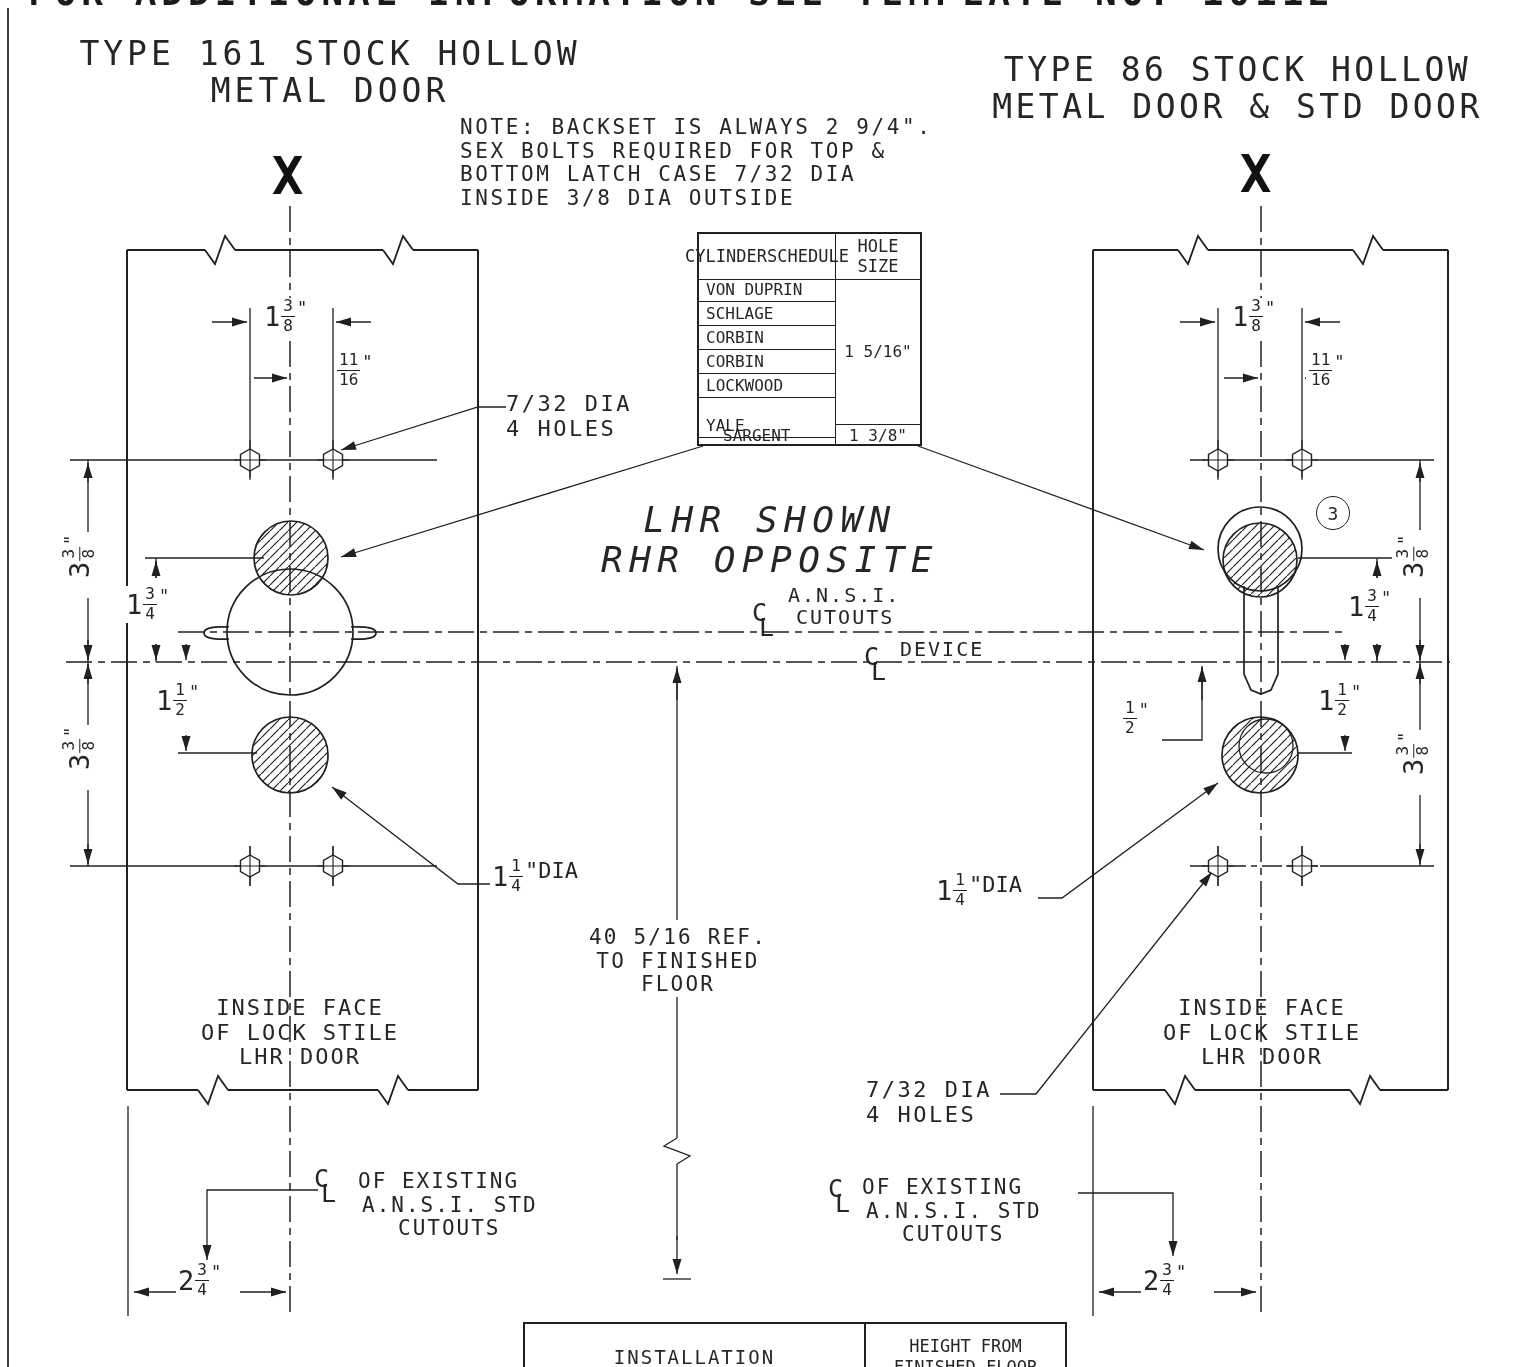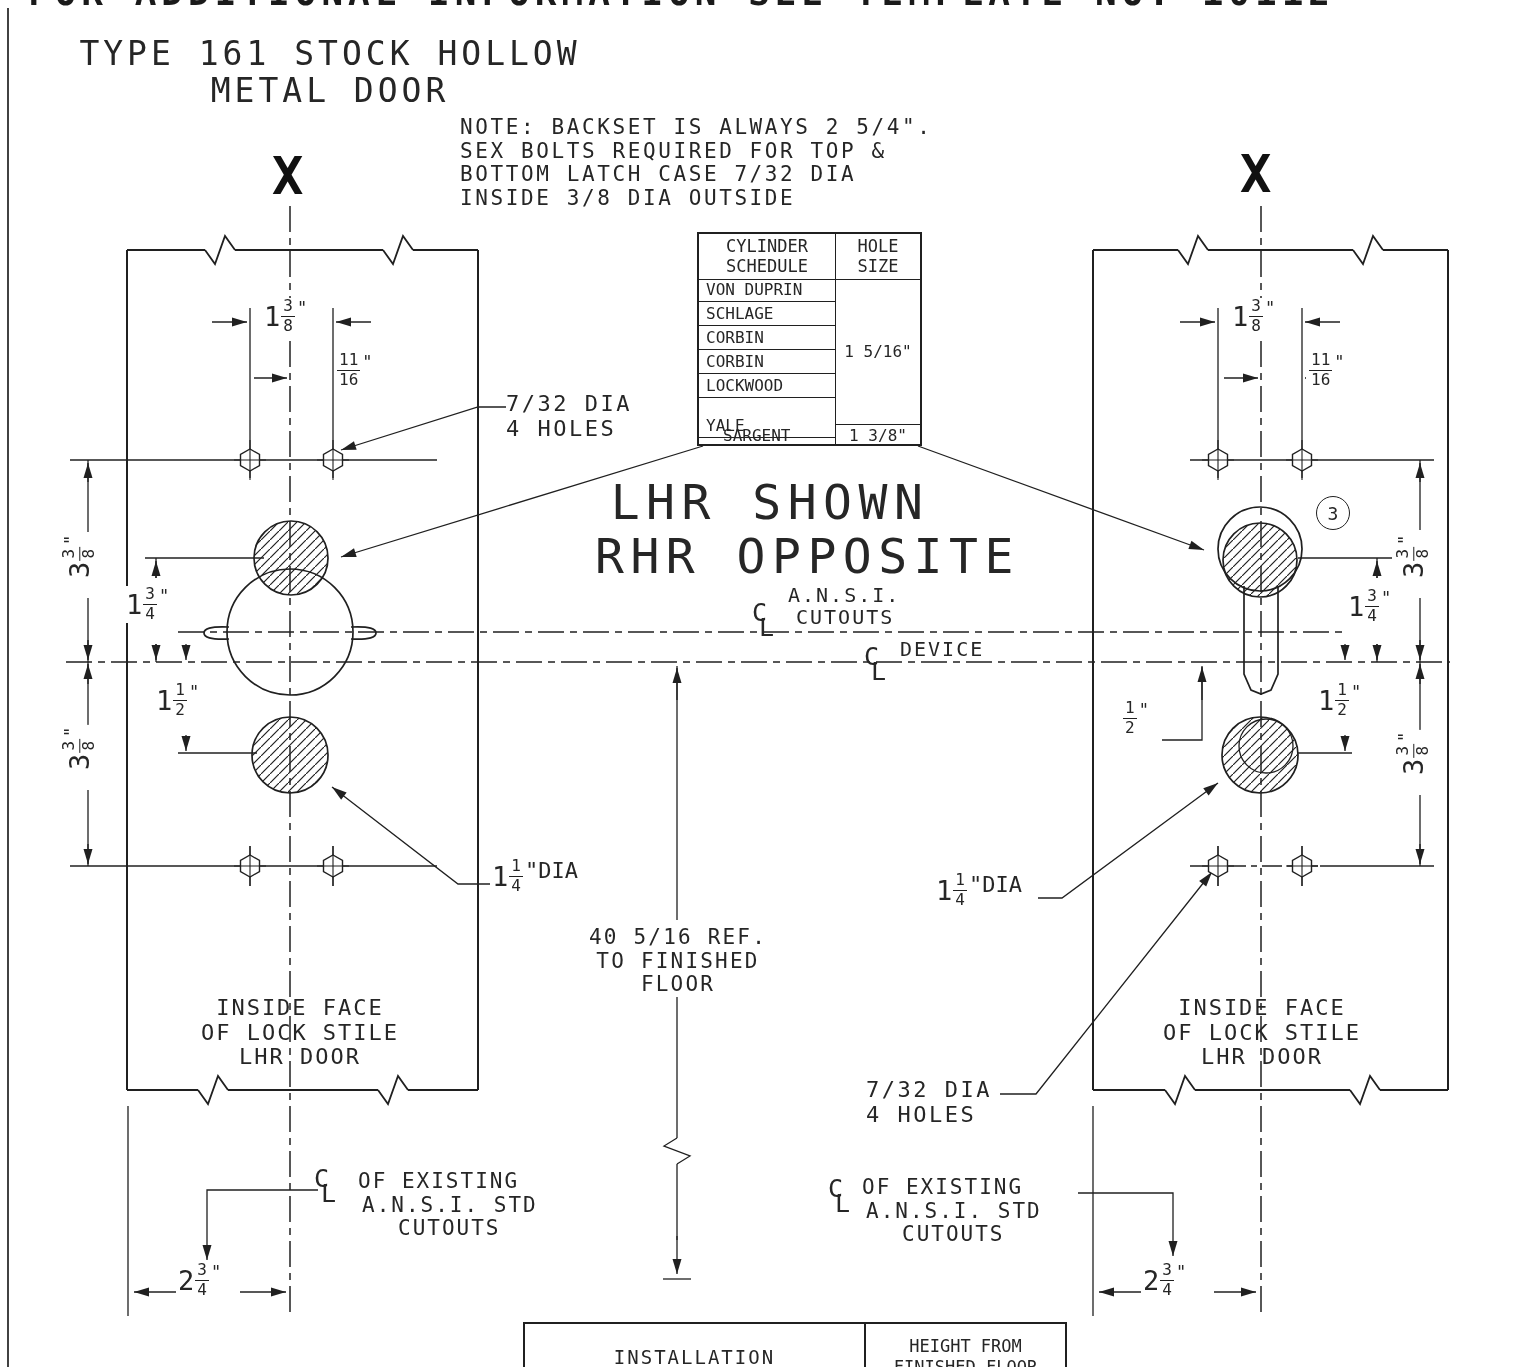--- a/index.html
+++ b/index.html
@@ -23,21 +23,21 @@
   .dim .fr .d{padding-top:1px;}
   .dim .u{font-size:17px;align-self:flex-start;margin-left:1px;}
   .rot{transform:rotate(-90deg);transform-origin:center center;}
   
   .clsym{width:28px;height:46px;}
   .clsym .c{position:absolute;left:0;top:0;font-size:25px;}
   .clsym .l{position:absolute;left:7px;top:15px;font-size:25px;}
   
   #cyl{left:697px;top:232px;width:225px;height:214px;border:2px solid #202020;box-sizing:border-box;font-size:17px;}
   #cyl .hdr{position:absolute;left:0;top:0;width:100%;height:46px;border-bottom:1.6px solid #202020;box-sizing:border-box;display:flex;}
-  #cyl .hc1{width:136px;display:flex;flex-direction:column;align-items:center;justify-content:center;line-height:1.15;}
+  #cyl .hc1{width:136px;display:flex;flex-direction:row;align-items:center;justify-content:center;line-height:1.15;}
   #cyl .hc2{flex:1;border-left:1.6px solid #202020;display:flex;flex-direction:column;align-items:center;justify-content:center;line-height:1.15;box-sizing:border-box;}
   #cyl .mrow{position:absolute;left:0;width:136px;height:24px;border-bottom:1.6px solid #202020;box-sizing:border-box;
              display:flex;align-items:center;padding-left:7px;font-size:16px;}
   #cyl .merge{position:absolute;left:136px;top:44px;width:85px;height:146px;border-left:1.6px solid #202020;
               display:flex;align-items:center;justify-content:center;box-sizing:border-box;font-size:16px;}
   #cyl .srow{position:absolute;left:0;top:190px;width:136px;height:22px;display:flex;align-items:center;padding-left:24px;box-sizing:border-box;font-size:16px;}
   #cyl .scell{position:absolute;left:136px;top:190px;width:85px;height:22px;border-left:1.6px solid #202020;border-top:1.6px solid #202020;
               display:flex;align-items:center;justify-content:center;box-sizing:border-box;font-size:16px;}
   
   #btbl{left:523px;top:1322px;width:544px;height:70px;border:2px solid #202020;box-sizing:border-box;display:flex;}
@@ -209,23 +209,27 @@
 
   <div class="abs" style="left:28px;top:0;width:1400px;height:13px;overflow:hidden;">
     <div class="t" style="font-size:36px;letter-spacing:5px;margin-top:-27px;font-weight:bold;color:#1a1a1a;">FOR ADDITIONAL INFORMATION SEE TEMPLATE NO. 10112</div>
   </div>
 
   <div class="abs ctr" style="left:55px;top:36px;width:550px;font-size:33px;letter-spacing:4px;">
     <div class="t">TYPE 161 STOCK HOLLOW</div>
     <div class="t">METAL DOOR</div>
   </div>
 
+  <div class="abs ctr" style="left:950px;top:52px;width:575px;font-size:33px;letter-spacing:3.5px;">
+    <div class="t">TYPE 86 STOCK HOLLOW</div>
+    <div class="t">METAL DOOR &amp; STD DOOR</div>
+  </div>
 
   <div class="abs" style="left:460px;top:116px;font-size:21px;letter-spacing:2.6px;line-height:23.5px;">
-    <div class="t">NOTE: BACKSET IS ALWAYS 2 5/4".</div>
+    <div class="t">NOTE: BACKSET IS ALWAYS 2 9/4".</div>
     <div class="t">SEX BOLTS REQUIRED FOR TOP &amp;</div>
     <div class="t">BOTTOM LATCH CASE 7/32 DIA</div>
     <div class="t">INSIDE 3/8 DIA OUTSIDE</div>
   </div>
 
   <div class="abs xmark" style="left:272px;top:150px;">X</div>
   <div class="abs xmark" style="left:1240px;top:148px;">X</div>
 
   <div id="cyl" class="abs">
     <div class="hdr">
@@ -242,21 +246,21 @@
     <div class="mrow" style="top:68px;text-align:center;">SCHLAGE</div>
     <div class="mrow" style="top:92px;">CORBIN</div>
     <div class="mrow" style="top:116px;">CORBIN</div>
     <div class="mrow" style="top:140px;">LOCKWOOD</div>
     <div class="mrow" style="top:180px;">YALE</div>
     <div class="merge">1 5/16"</div>
     <div class="srow">SARGENT</div>
     <div class="scell">1 3/8"</div>
   </div>
 
-  <div class="abs ctr" style="left:595px;top:476px;width:350px;font-size:48px;letter-spacing:6.5px;line-height:37px;">
+  <div class="abs ctr" style="left:595px;top:500px;width:350px;font-size:36px;letter-spacing:6.5px;line-height:37px;font-style:italic;">
     <div class="t">LHR SHOWN</div>
     <div class="t">RHR OPPOSITE</div>
   </div>
 
   <div class="abs clsym" style="left:752px;top:598px;">
       <span class="c">C</span>
       <span class="l">L</span>
     </div>
   <div class="abs" style="left:788px;top:584px;font-size:20px;letter-spacing:2px;">
     <div class="t">A.N.S.I.</div>

